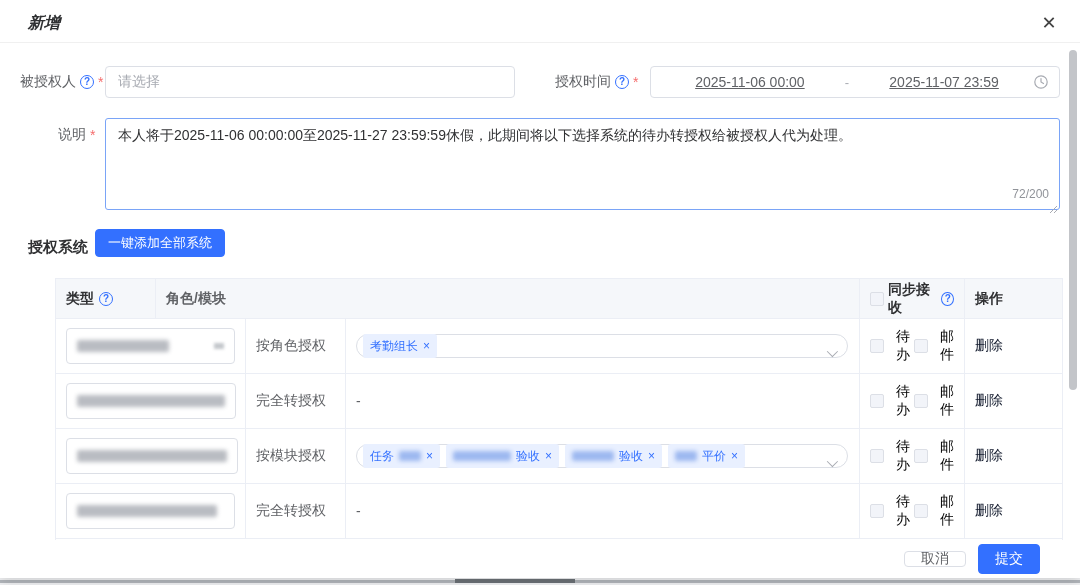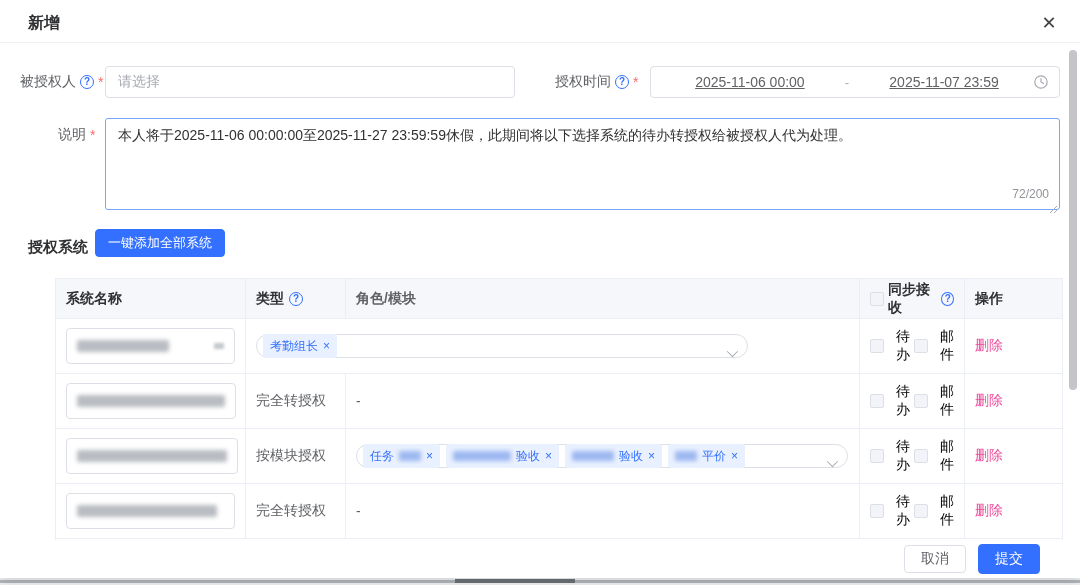--- a/index.html
+++ b/index.html
@@ -18,21 +18,21 @@
   .backdrop-line { position: absolute; top: 580px; height: 3px; background: #a9adb3; }
   .backdrop-line.seg1 { left: 0; width: 1080px; opacity: .85; }
   .backdrop-dark { position: absolute; top: 579px; left: 455px; width: 120px; height: 4px; background: #6d7278; }
 
   .modal {
     position: absolute; left: 0; top: 0; width: 1080px; height: 578px;
     background: #fff;
     box-shadow: 0 4px 12px rgba(0,0,0,.15);
   }
   .modal-header {
-    position: relative; height: 43px; border-bottom: 1px solid #f0f0f0;
+    position: relative; height: 43px; border-bottom: 1px solid #f0f0f0; font-style: italic;
   }
   .modal-title {
     position: absolute; left: 28px; top: 13px;
     font-size: 16px; font-weight: bold; color: #303133;
   }
   .modal-close {
     position: absolute; right: 18px; top: 10px; width: 26px; height: 26px;
     font-size: 18px; color: #444; text-align: center; line-height: 26px;
     cursor: pointer; user-select: none;
   }
@@ -102,21 +102,21 @@
   .t-head .c-type { color: #303133; }
   .c-role { flex: 1; color: #606266; }
   .c-sync { width: 105px; flex: none; gap: 4px; }
   .c-action { width: 97px; flex: none; }
 
   .checkbox {
     width: 14px; height: 14px; border: 1px solid #dcdfe6; border-radius: 2px;
     background: #f2f4f9; flex: none;
   }
   .sync-option { display: flex; align-items: center; gap: 5px; color: #000000; font-size: 14px; text-align: right; }
-  .delete-link { color: #ec4899; cursor: pointer; font-size: 14px; }
+  .delete-link { color: #0f172a; cursor: pointer; font-size: 14px; }
 
   .name-box {
     width: 172px; height: 36px; border: 1px solid #dcdfe6; border-radius: 4px;
     display: flex; align-items: center; padding: 0 10px; gap: 6px; background: #fff;
   }
   .blur-bar {
     height: 12px; border-radius: 2px; background: #b9bcc2; filter: blur(2px);
     flex: none;
   }
   .name-mark { width: 10px; height: 6px; background: #c4c7cc; filter: blur(1.5px); margin-left: auto; flex: none; }
@@ -139,21 +139,21 @@
   .tag .blur-bar { background: #9db8f0; height: 10px; }
   .tag-close { font-size: 12px; color: #3370ff; cursor: pointer; line-height: 1; }
   .dash { color: #606266; }
 
   
   .modal-footer {
     position: absolute; left: 0; top: 540px; width: 1080px; height: 38px;
     display: flex; align-items: center; justify-content: flex-end; gap: 12px;
     padding-right: 40px; background: #fff;
   }
-  .btn-cancel { height: 28px; padding: 0 16px; background: #fff; border: 1px solid #dcdfe6; color: #606266; font-size: 14px; }
+  .btn-cancel { height: 16px; padding: 0 16px; background: #fff; border: 1px solid #dcdfe6; color: #606266; font-size: 14px; }
   .btn-submit { height: 30px; padding: 0 16px; font-size: 14px; }
 
   .scrollbar {
     position: absolute; right: 3px; top: 50px; width: 8px; height: 340px;
     background: #c3c5c9; border-radius: 4px;
   }
 </style>
 </head>
 <body>
 
@@ -208,23 +208,20 @@
           <path d="M9 2 L2 9 M9 6 L6 9" stroke="#a8abb2" stroke-width="1"></path>
         </svg>
       </span>
     </div>
 
     <div class="section-title">授权系统</div>
     <button class="btn btn-primary add-all-btn">一键添加全部系统</button>
 
     <div class="sys-table">
       <div class="t-row t-head">
-        <div class="t-cell c-name">
-          <span>系统名称</span>
-        </div>
         <div class="t-cell c-type">
           <span>类型</span>
           <span class="help-icon">?</span>
         </div>
         <div class="t-cell c-role">
           <span>角色/模块</span>
         </div>
         <div class="t-cell c-sync">
           <span class="checkbox"></span>
           <span>同步接收</span>
@@ -235,20 +232,23 @@
         </div>
       </div>
 
       <div class="t-row t-body-row">
         <div class="t-cell c-name">
           <div class="name-box">
             <span class="blur-bar" style="width: 92px;"></span>
             <span class="name-mark"></span>
           </div>
         </div>
+        <div class="t-cell c-type">
+          <span>按角色授权</span>
+        </div>
         <div class="t-cell c-role">
           <div class="role-select">
             <span class="tag">
               <span>考勤组长</span>
               <span class="tag-close">×</span>
             </span>
             <span class="chevron"></span>
           </div>
         </div>
         <div class="t-cell c-sync">

